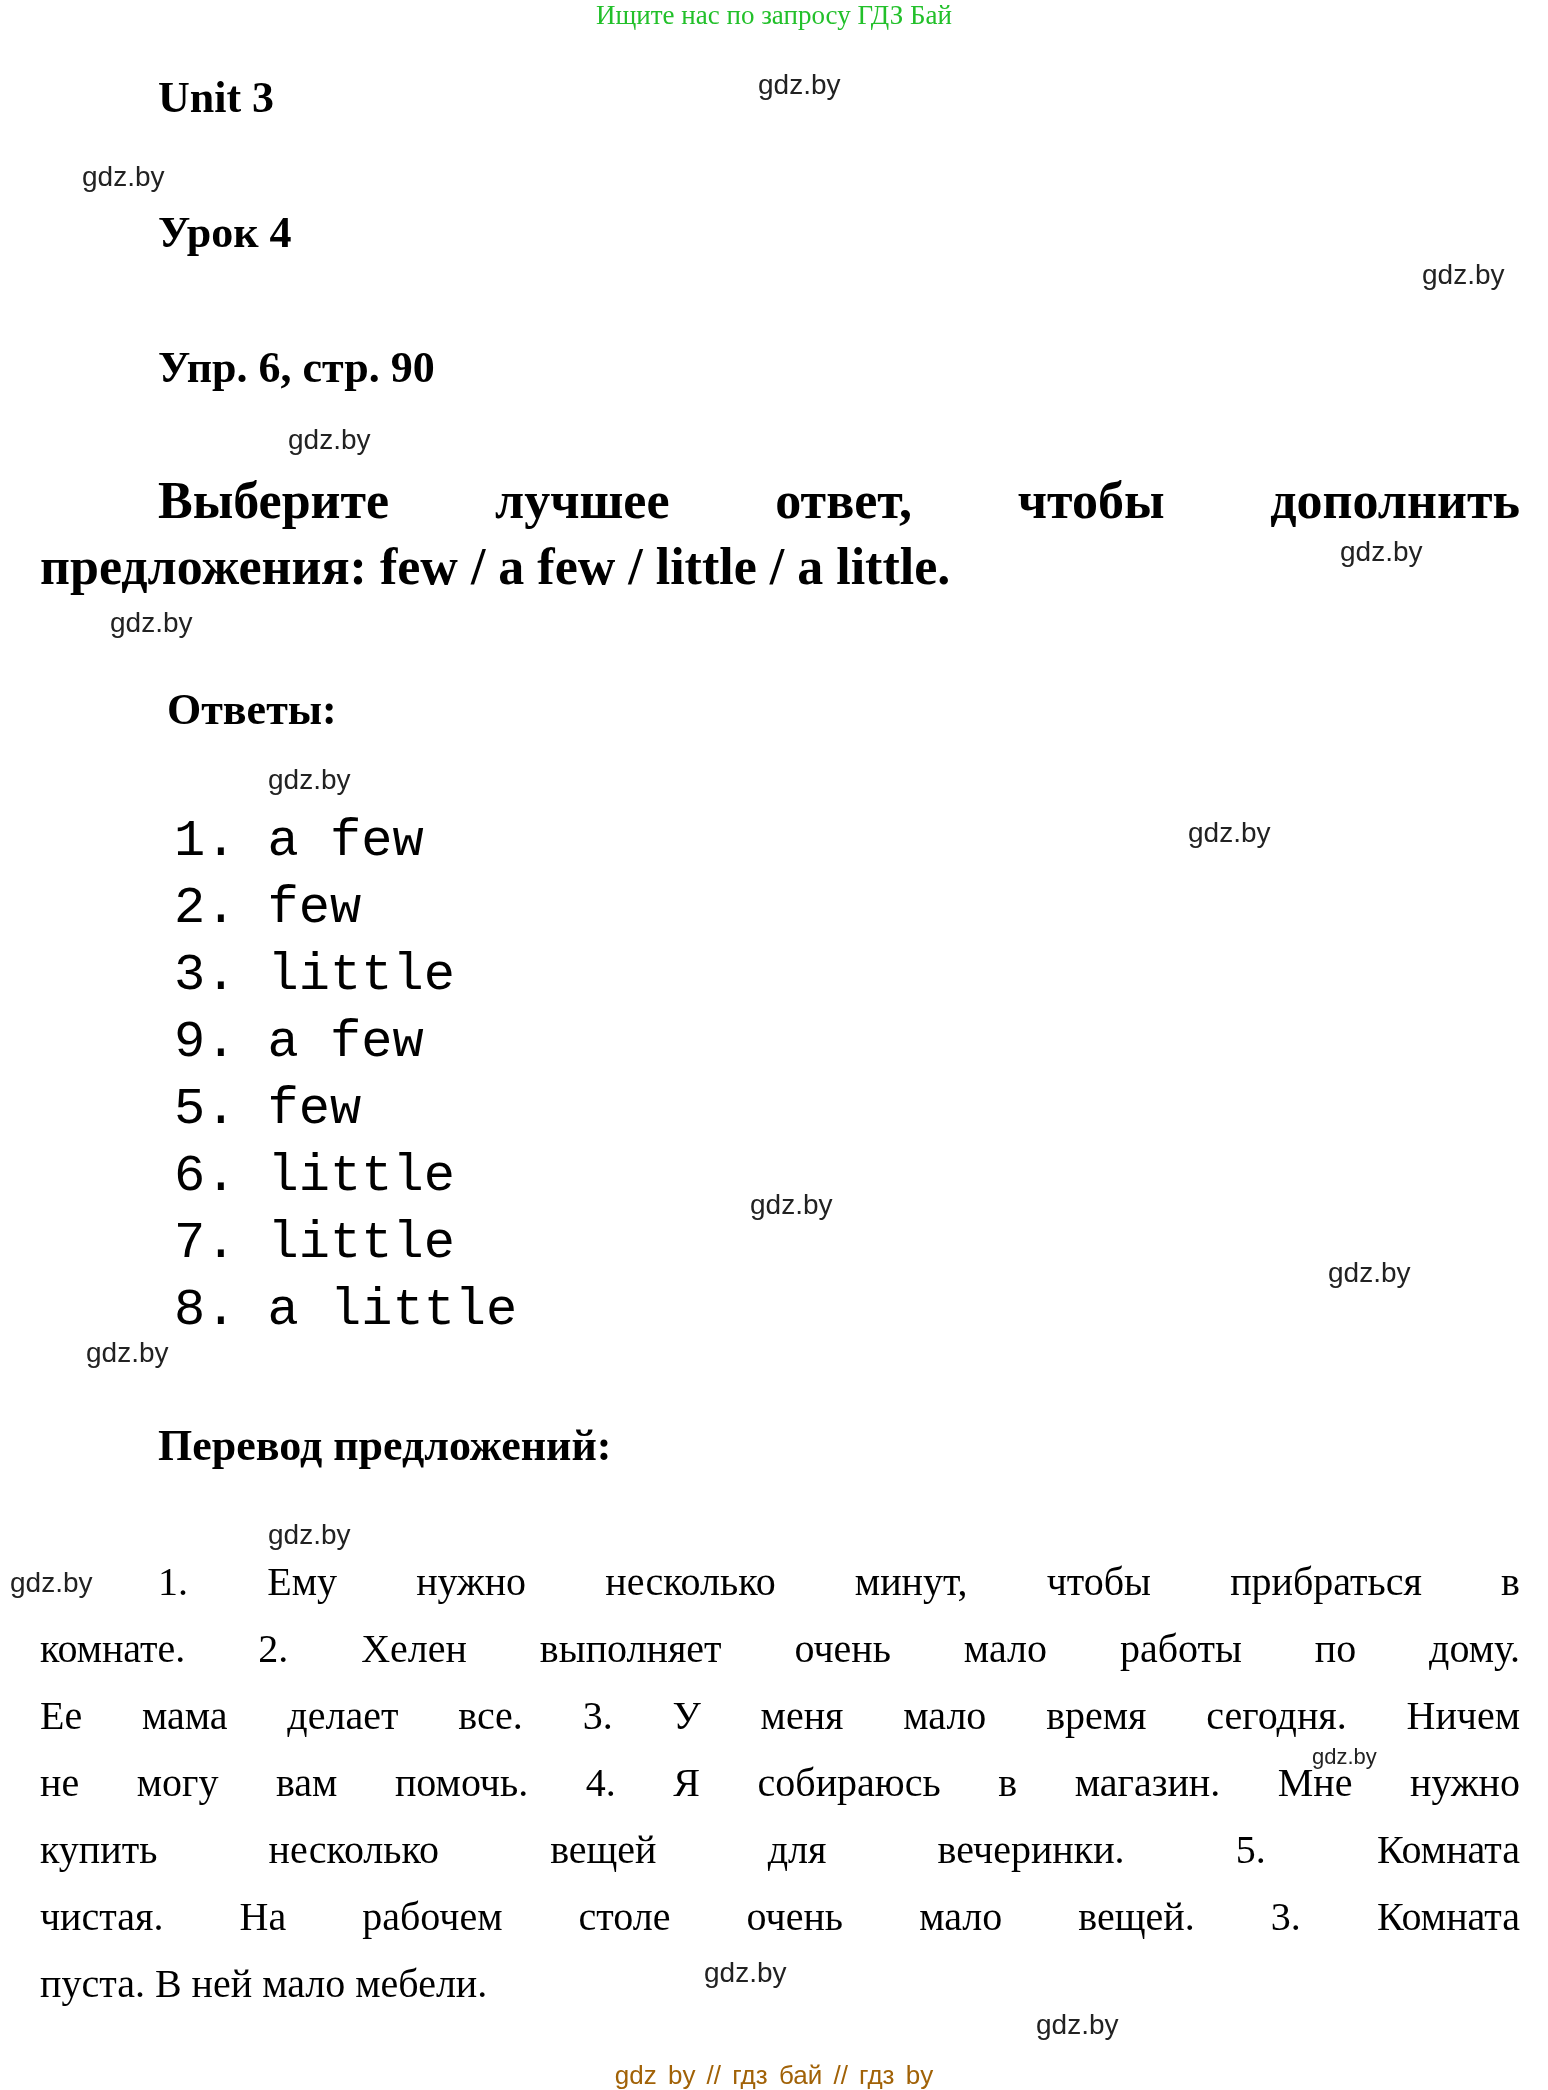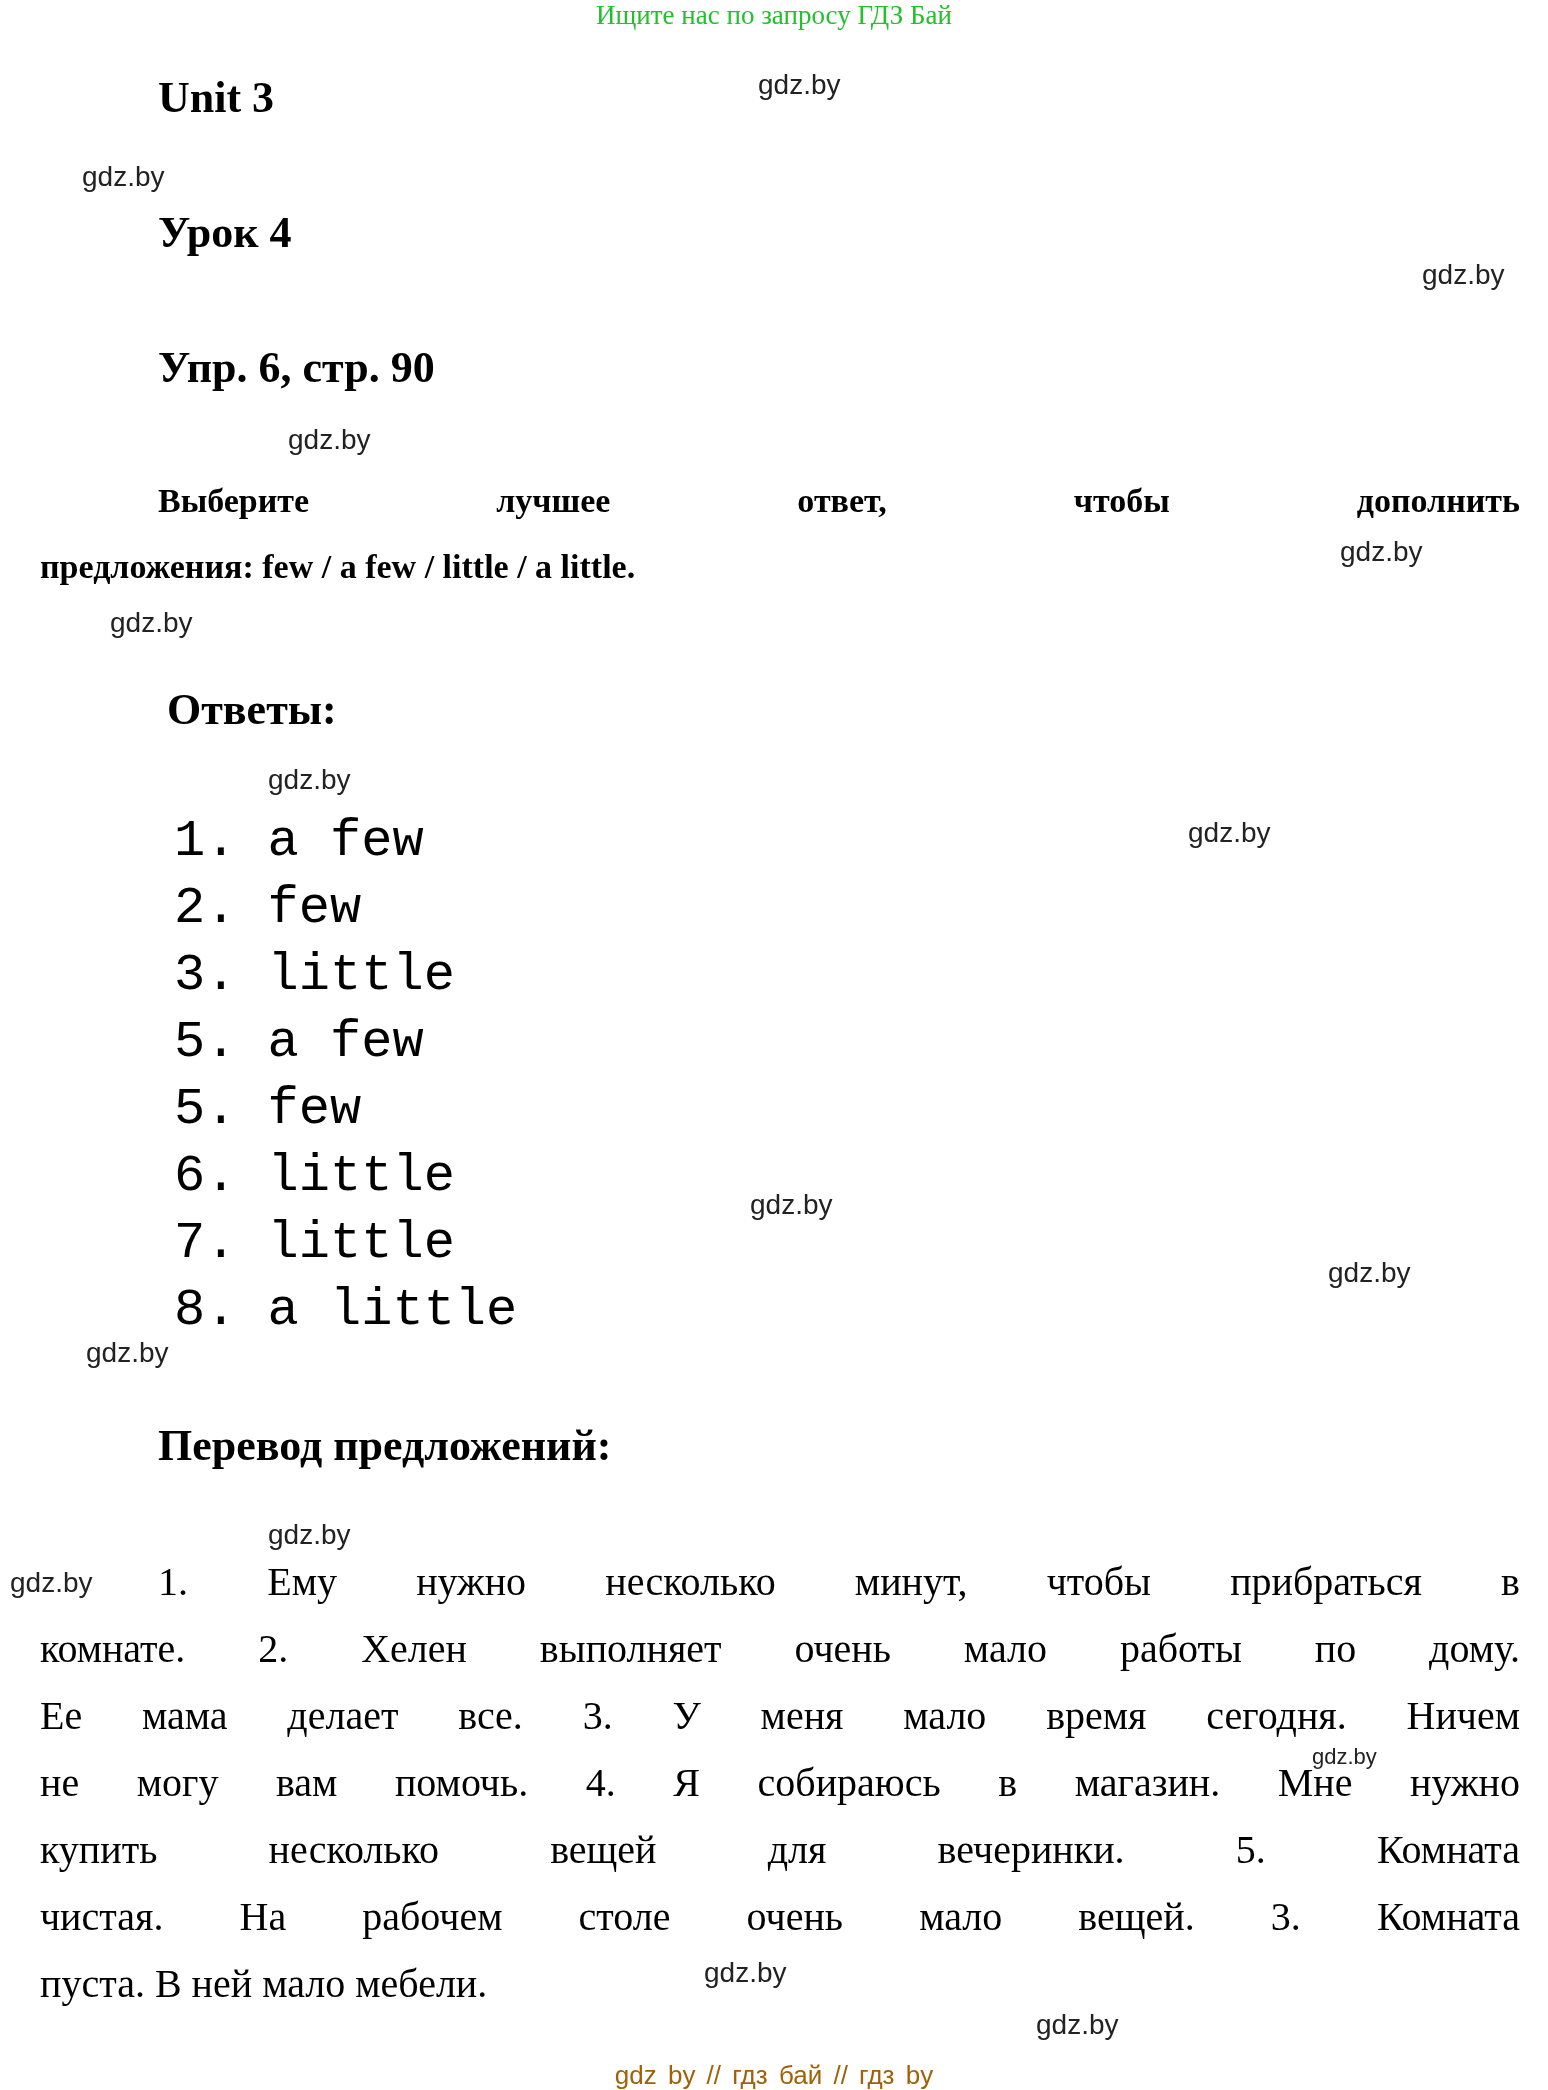--- a/index.html
+++ b/index.html
@@ -5,21 +5,21 @@
   html, body { margin:0; padding:0; background:#ffffff; }
   body { width:1548px; height:2090px; position:relative; overflow:hidden;
          font-family:"Liberation Serif", serif; color:#000; }
   .banner { position:absolute; top:0; left:0; width:1548px; text-align:center;
             font-family:Liberation Serif, serif; font-size:27px; color:#22c02a; line-height:30px; }
   .footer { position:absolute; top:2060px; left:0; width:1548px; text-align:center;
             font-family:"Liberation Sans", sans-serif; font-size:26px; color:#a16207; word-spacing:4px; }
   .wm { position:absolute; font-family:"Liberation Sans", sans-serif; font-size:28px; color:#222; line-height:30px; white-space:nowrap; }
   .wm.small { font-size:22px; }
   .h { position:absolute; left:158px; font-weight:bold; font-size:44px; line-height:60px; white-space:nowrap; }
-  .task { position:absolute; left:40px; width:1480px; font-weight:bold; font-size:34px; line-height:66px; }
+  .task { position:absolute; left:40px; width:1480px; font-weight:bold; font-size:52px; line-height:66px; }
   .task .l1 { display:block; text-align:justify; text-align-last:justify; padding-left:118px; }
   .task .l2 { display:block; }
   .answers { position:absolute; left:174px; top:808px; font-size:52px; line-height:67px;font-family:Liberation Mono, monospace; }
   .answers div { white-space:nowrap; }
   .trans { position:absolute; left:40px; top:1548px; width:1480px; font-size:40px; line-height:67px; }
   .trans .ln { display:block; text-align:justify; text-align-last:justify; }
   .trans .ln.first { padding-left:118px; }
   .trans .ln.last { text-align-last:left; }
 </style>
 </head>
@@ -35,21 +35,21 @@
   <span class="l1">Выберите лучшее ответ, чтобы дополнить</span>
   <span class="l2">предложения: few / a few / little / a little.</span>
 </div>
 
 <div class="h" style="top:680px;margin-left:9px;">Ответы:</div>
 
 <div class="answers">
   <div>1. a few</div>
   <div>2. few</div>
   <div>3. little</div>
-  <div>5. a few</div>
+  <div>9. a few</div>
   <div>5. few</div>
   <div>6. little</div>
   <div>7. little</div>
   <div>8. a little</div>
 </div>
 
 <div class="h" style="top:1416px;">Перевод предложений:</div>
 
 <div class="trans">
   <span class="ln first">1. Ему нужно  несколько минут, чтобы прибраться в</span>

